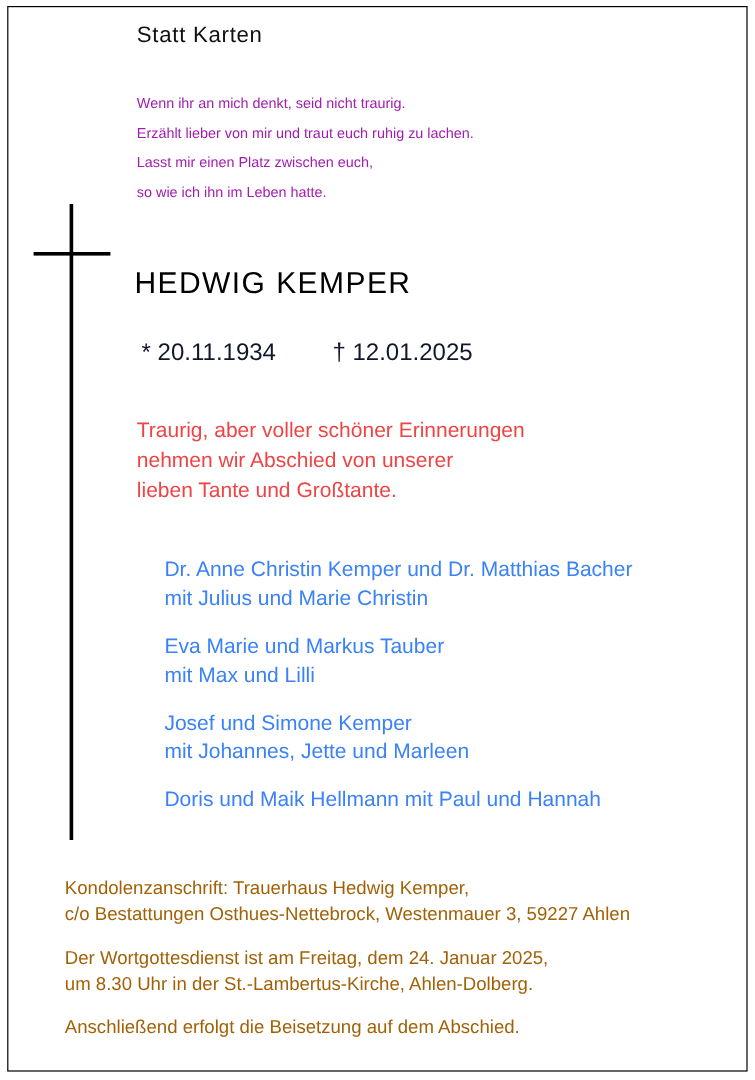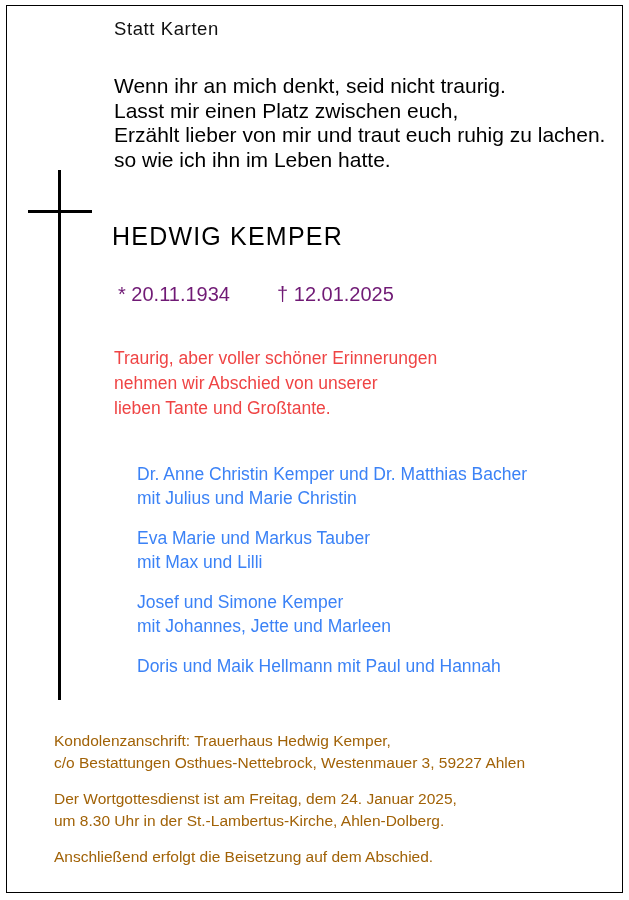--- a/index.html
+++ b/index.html
@@ -68,41 +68,41 @@
     top: 18px;
     font-size: 18.5px;
     letter-spacing: 0.6px;
     color: #111;
   }
 
   .verse {
     position: absolute;
     left: 114px;
     top: 74px;
-    font-size: 21px;
+    font-size: 12px;
     line-height: 24.5px;
-    color: #000000;
+    color: #a21caf;
   }
 
   .name {
     position: absolute;
     left: 112px;
     top: 222px;
     font-size: 25px;
     letter-spacing: 1.2px;
     font-weight: 400;
     color: #000;
   }
 
   .dates {
     position: absolute;
     left: 118px;
     top: 283px;
     font-size: 20px;
-    color: #701a75;
+    color: #0f172a;
   }
   .dates .sep {
     display: inline-block;
     width: 36px;
   }
 
   .memorial {
     position: absolute;
     left: 114px;
     top: 346px;
@@ -152,22 +152,22 @@
 
     <div class="cross">
       <div class="vbar"></div>
       <div class="hbar"></div>
     </div>
 
     <div class="statt">Statt Karten</div>
 
     <div class="verse">
       <div>Wenn ihr an mich denkt, seid nicht traurig.</div>
+      <div>Erzählt lieber von mir und traut euch ruhig zu lachen.</div>
       <div>Lasst mir einen Platz zwischen euch,</div>
-      <div>Erzählt lieber von mir und traut euch ruhig zu lachen.</div>
       <div>so wie ich ihn im Leben hatte.</div>
     </div>
 
     <div class="name">HEDWIG KEMPER</div>
 
     <div class="dates">
       <span>* 20.11.1934</span>
       <span class="sep"></span>
       <span>† 12.01.2025</span>
     </div>

